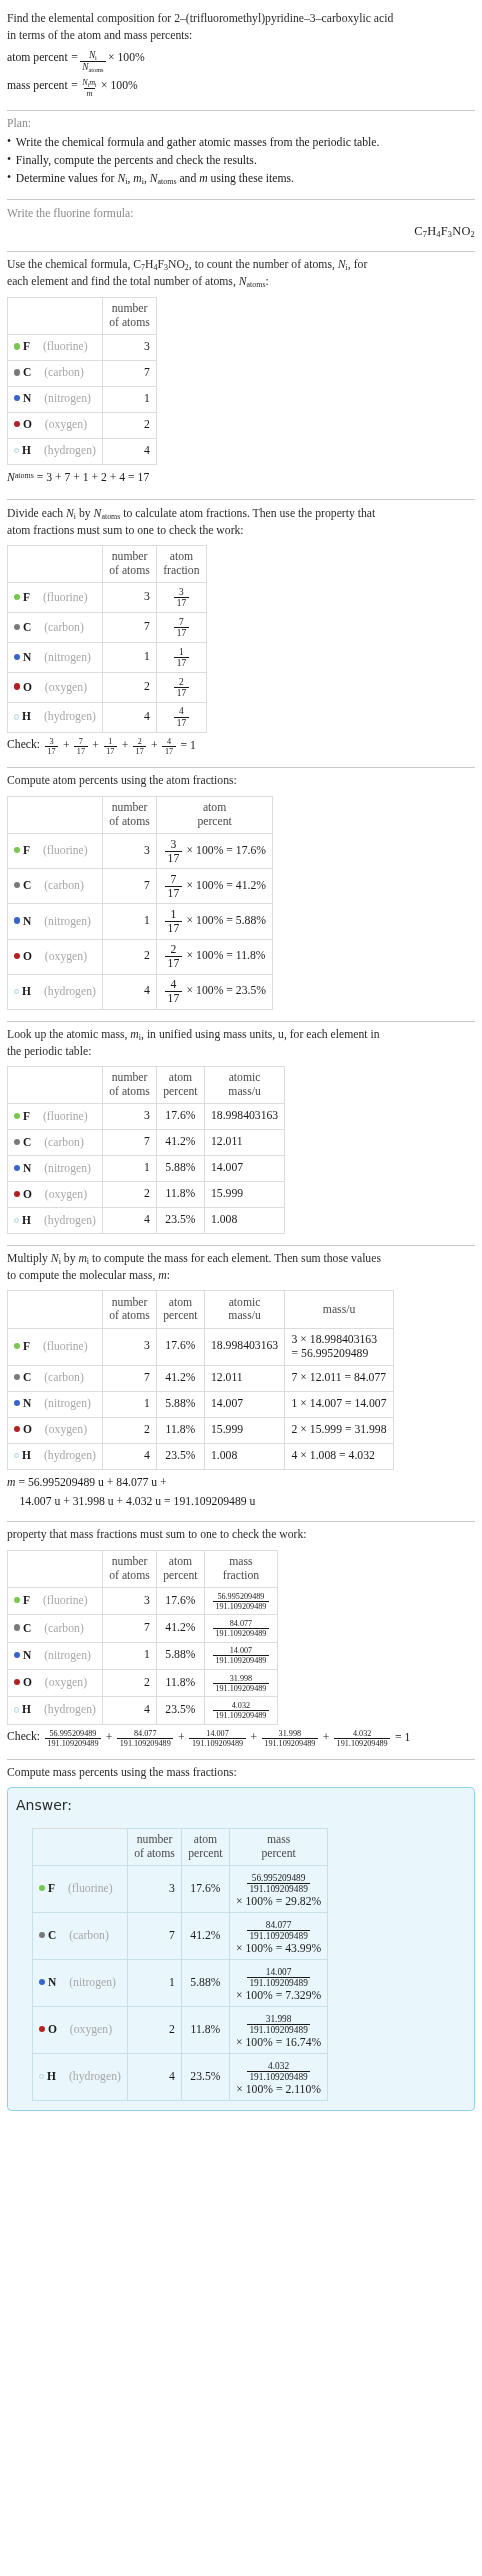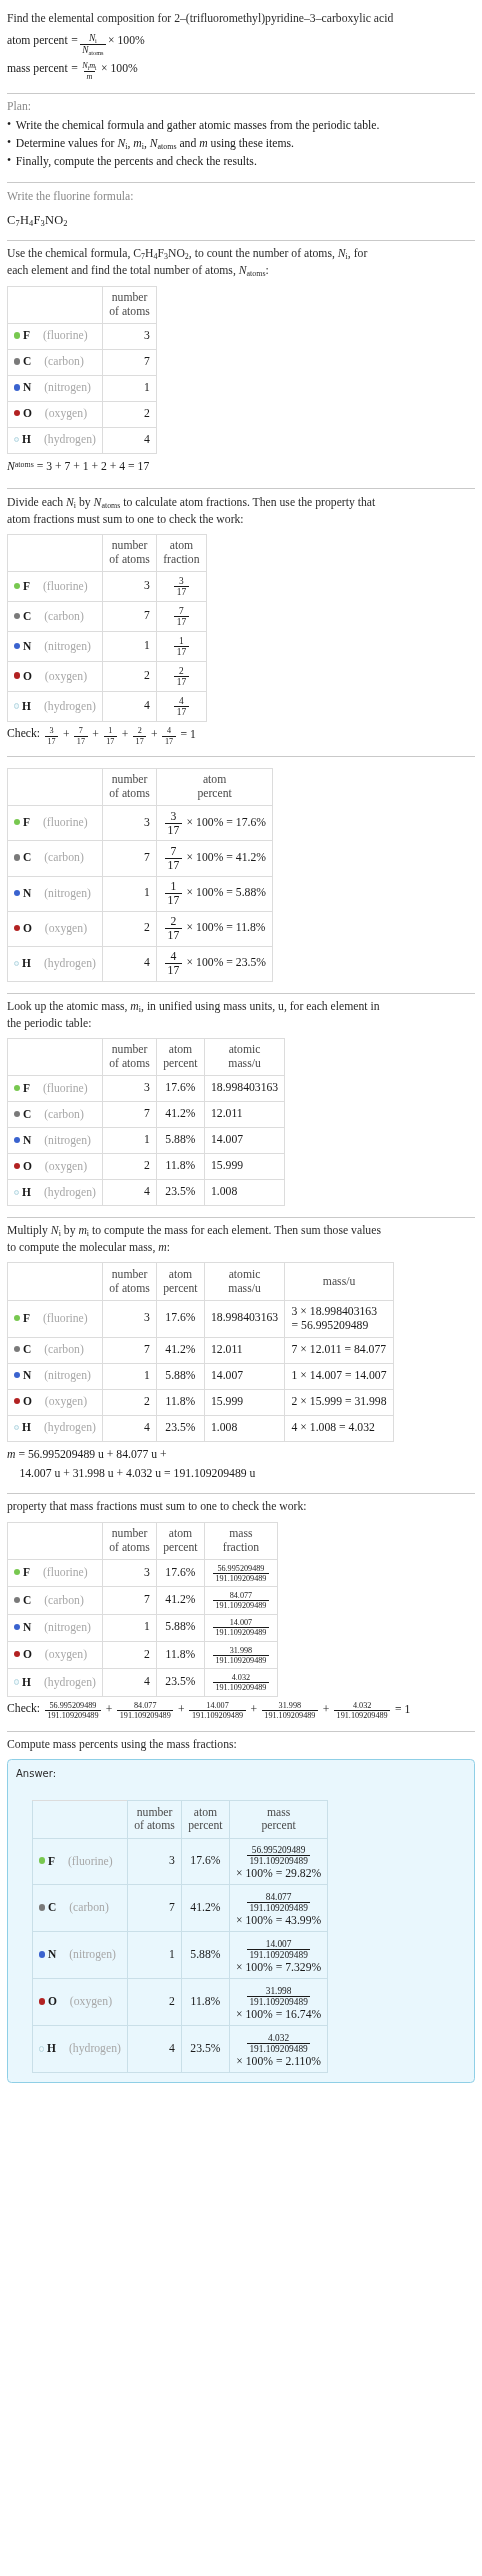--- a/index.html
+++ b/index.html
@@ -34,21 +34,21 @@
   .frac.tiny { font-size: 0.70em; }
 
   .eqline { margin: 5.3px 0 1.8px 0; display: flex; align-items: flex-start; flex-wrap: wrap; }
   .eqline .lead { margin-right: 3.5px; }
 
   .plan-title { color: #8a8a8a; margin-bottom: 1.8px; }
   ul.plan { list-style: none; margin: 0; padding: 0; }
   ul.plan li { position: relative; padding-left: 8.8px; margin: 0.9px 0; }
   ul.plan li::before { content: "\2022"; position: absolute; left: 0; top: -0.9px; }
 
-  .formula { font-size: 12.4px; margin-top: 6px; letter-spacing: 0.2px; }
+  .formula { font-size: 12.4px; margin-top: 0; letter-spacing: 0.2px; text-align: right; }
 
   table.elt {
     border-collapse: collapse;
     margin-top: 5.3px;
     background: transparent;
   }
   table.elt th, table.elt td {
     border: 0.9px solid #dcdcdc;
     padding: 3.5px 6.2px;
     font-weight: normal;
@@ -76,38 +76,39 @@
 
   .answer-box {
     border: 0.9px solid #8fcfe6;
     border-radius: 4.4px;
     background: #e9f7fd;
     padding: 6.2px 8px 8.8px 8px;
     margin-top: 5.3px;
   }
   .answer-label {
     font-family: "DejaVu Sans", "Liberation Sans", sans-serif;
-    font-size: 10px;
+    font-size: 14px;
     color: #2b2b2b;
-    margin-bottom: 19px;
+    margin-bottom: 13px;
   }
   .answer-box table.elt { margin-left: 16px; }
   .answer-box table.elt th, .answer-box table.elt td { border-color: #c9dfe8; }
 
   .stack { display: inline-flex; flex-direction: column; align-items: flex-start; line-height: 1.2; }
   .stack .l2 { white-space: nowrap; }
   .massfrac-cell { text-align: center; }
 </style>
 </head>
 <body>
 
 <div class="page">
 
   <div class="section">
     <div class="prose">Find the elemental composition for 2–(trifluoromethyl)pyridine–3–carboxylic acid</div>
+    <div class="prose">in terms of the atom and mass percents:</div>
 
     <div class="eqline">
       <span class="lead">atom percent</span>
       <span>=</span>
       <span class="frac small">
         <span class="num"><span class="it">N</span><span class="sub it">i</span></span>
         <span class="den"><span class="it">N</span><span class="sub">atoms</span></span>
       </span>
       <span>× 100%</span>
     </div>
@@ -121,24 +122,24 @@
       </span>
       <span>× 100%</span>
     </div>
   </div>
   <hr class="hr">
 
   <div class="section">
     <div class="plan-title">Plan:</div>
     <ul class="plan">
       <li>Write the chemical formula and gather atomic masses from the periodic table.</li>
+      <li>Finally, compute the percents and check the results.</li>
       <li>
         <span>Determine values for </span><span class="it">N</span><span class="sub it">i</span><span>, </span><span class="it">m</span><span class="sub it">i</span><span>, </span><span class="it">N</span><span class="sub">atoms</span><span> and </span><span class="it">m</span><span> using these items.</span>
       </li>
-      <li>Finally, compute the percents and check the results.</li>
     </ul>
   </div>
   <hr class="hr">
 
   <div class="section">
     <div class="label-muted">Write the fluorine formula:</div>
     <div class="formula" id="formula-target"><span>C</span><span class="sub">7</span><span>H</span><span class="sub">4</span><span>F</span><span class="sub">3</span><span>N</span><span>O</span><span class="sub">2</span></div>
   </div>
   <hr class="hr">
 
@@ -261,20 +262,21 @@
             <span class="den">17</span>
           </span><span> + </span><span class="frac tiny">
             <span class="num">4</span>
             <span class="den">17</span>
           </span> <span>= 1</span></span>
     </div>
   </div>
   <hr class="hr">
 
   <div class="section">
+    <div class="prose">Compute atom percents using the atom fractions:</div>
     <table class="elt">
       <thead>
         <tr>
           <th class="blank"></th>
           <th>number<br>of atoms</th>
           <th>atom<br>percent</th>
         </tr>
       </thead>
       <tbody id="tbody-apct">
           <tr>

